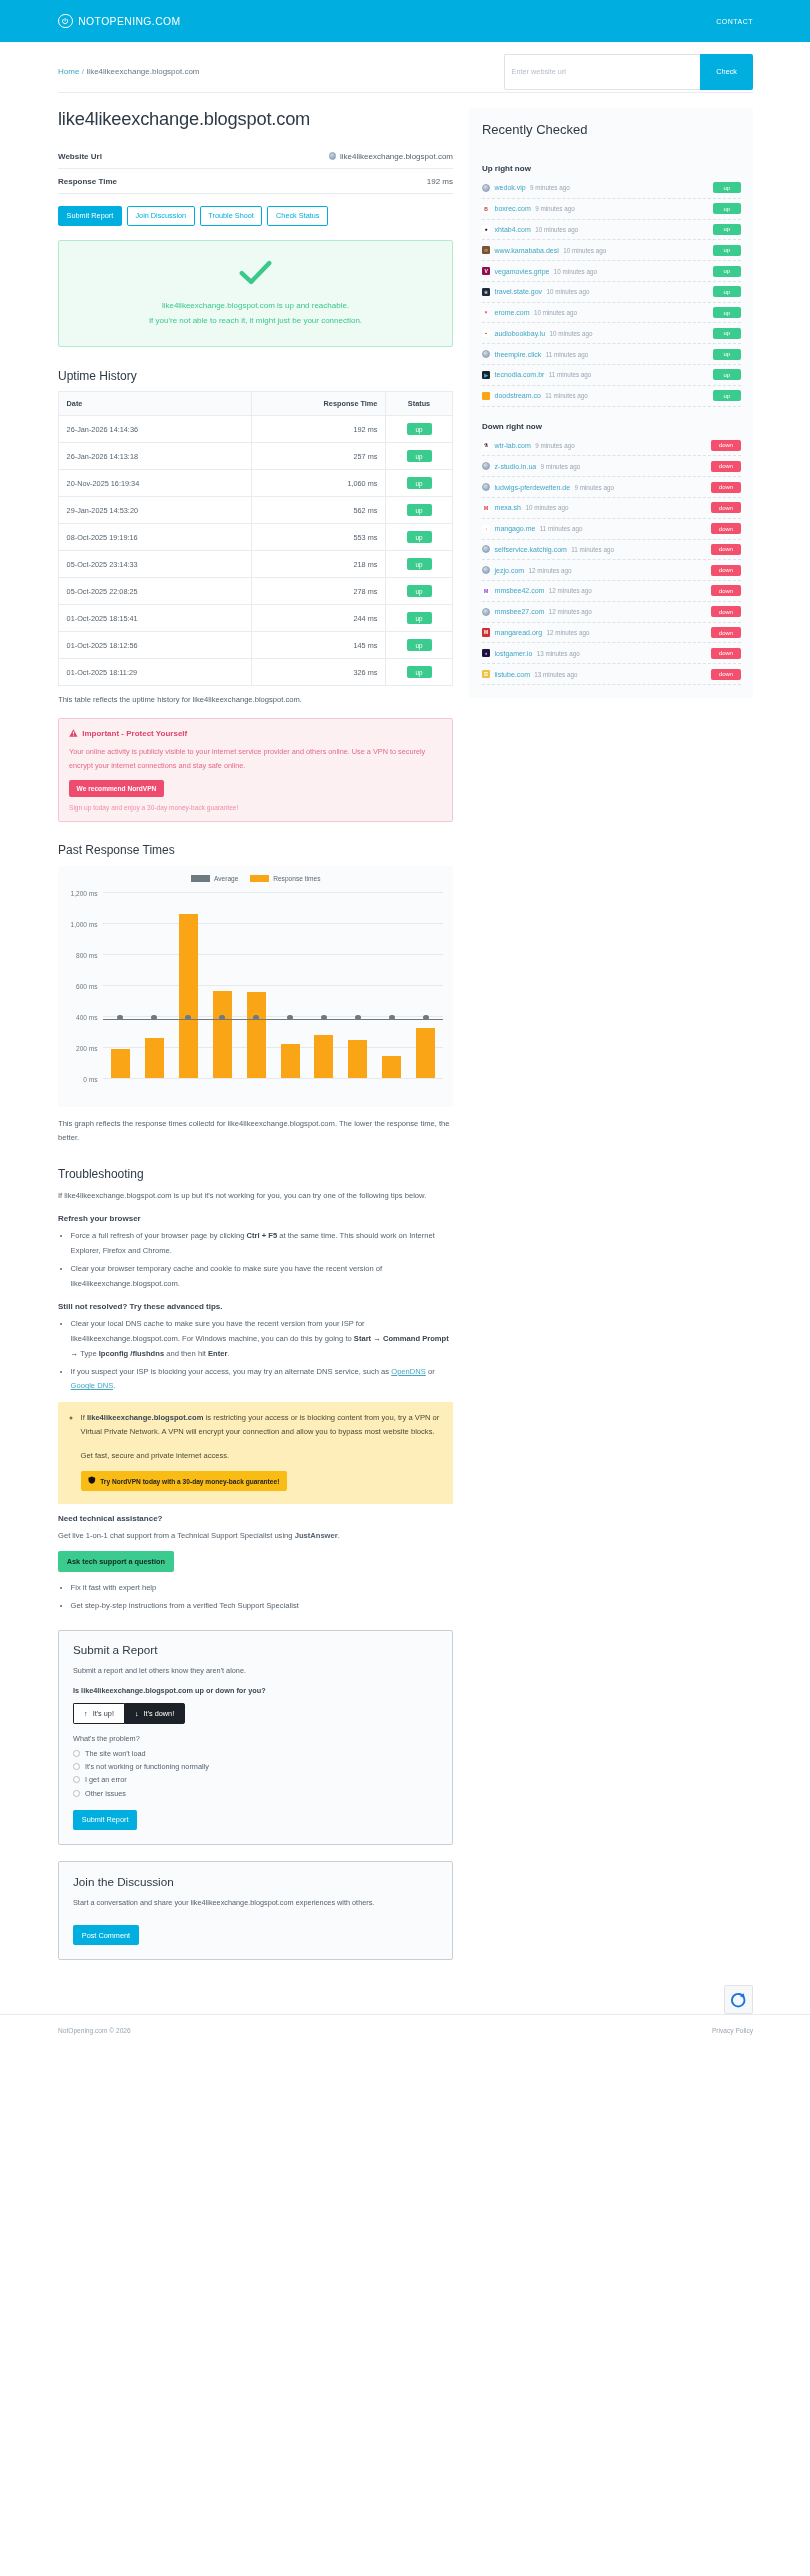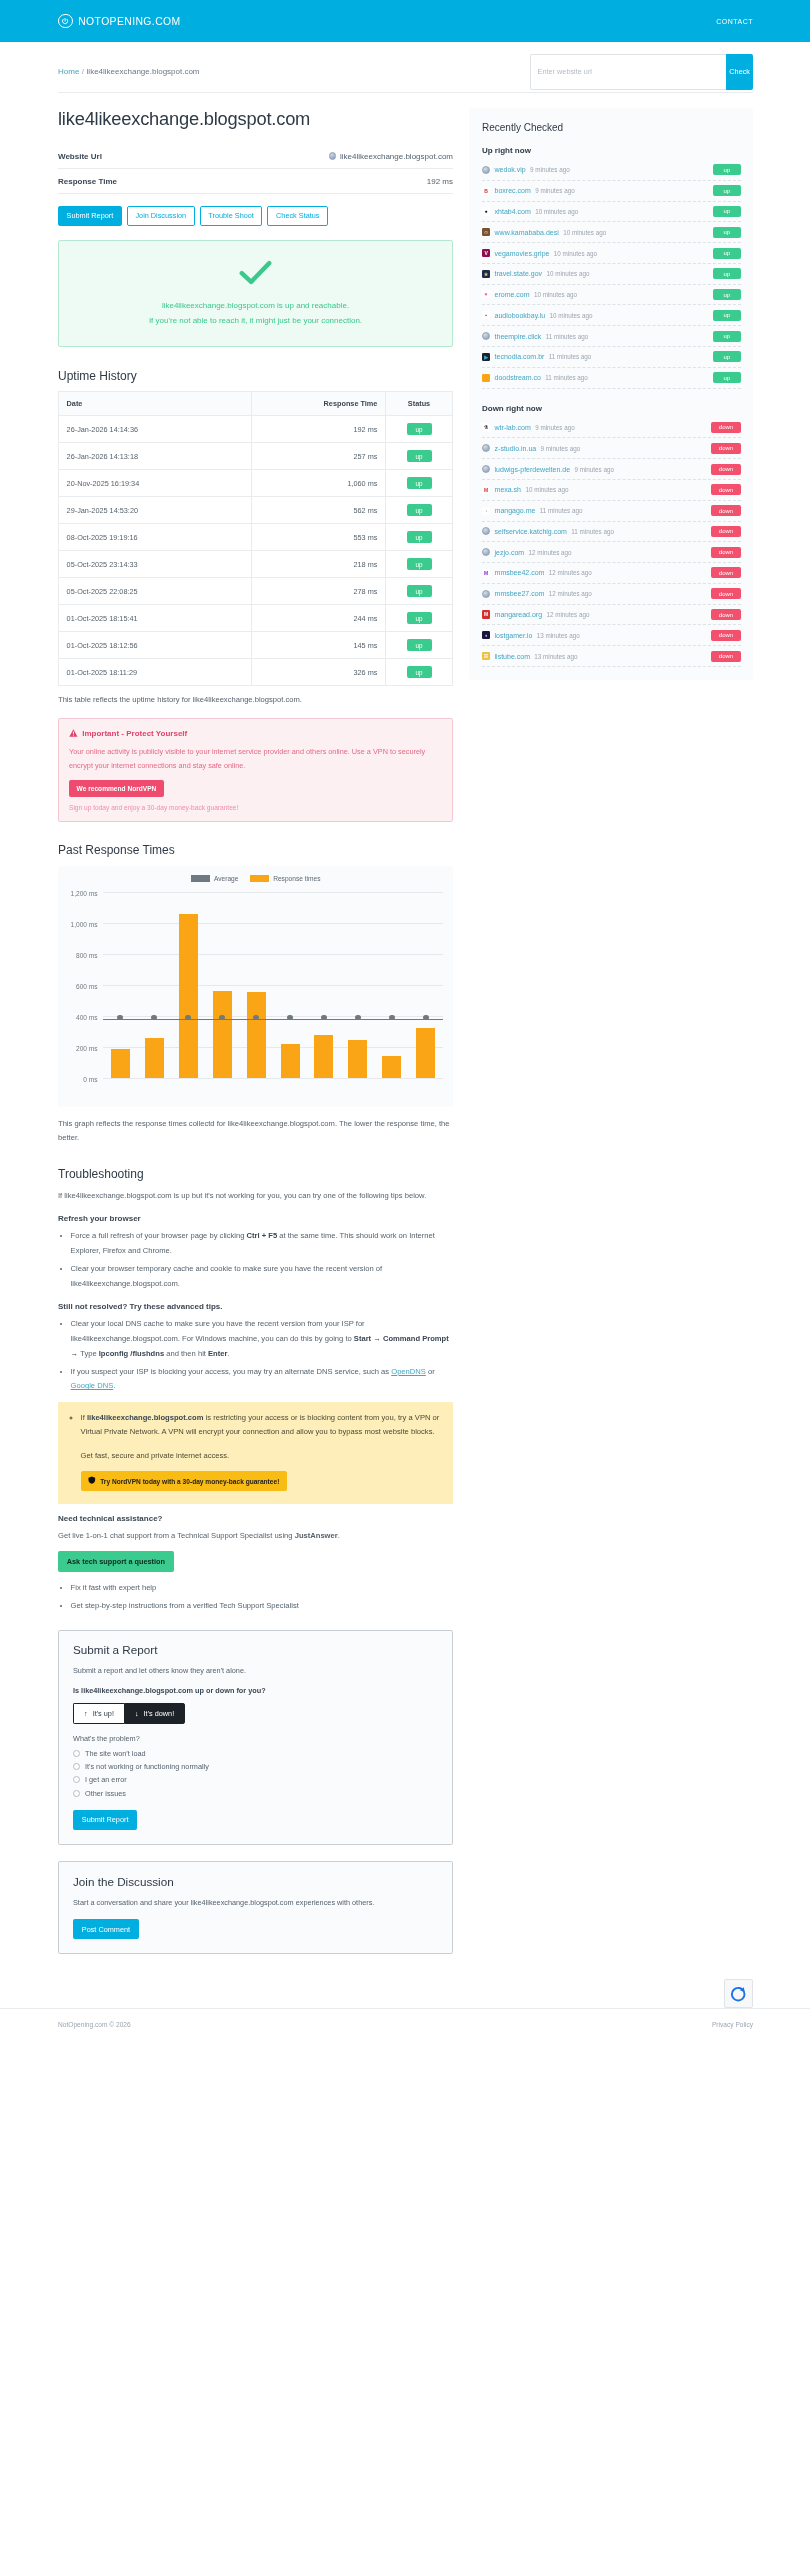--- a/index.html
+++ b/index.html
@@ -63,21 +63,21 @@
     color: #5c6873;
     font-family: "Liberation Sans", sans-serif;
     outline: none;
   }
   .search-input::placeholder { color: #b4bcc4; }
   .check-btn {
     background: #00aee0;
     color: #fff;
     border: none;
     border-radius: 0 1.9px 1.9px 0;
-    padding: 0 3px;
+    padding: 0 16px;
     font-size: 7.3px;
     cursor: pointer;
     font-family: "Liberation Sans", sans-serif;
   }
   .divider-line {
     margin: 5px 58px 0 58px;
     border-top: 0.6px solid #e9ecef;
   }
 
   
@@ -426,24 +426,24 @@
     font-family: "Liberation Sans", sans-serif;
   }
 
   
   .side-card {
     background: #fafbfc;
     border-radius: 1.9px;
     padding: 14px 12.6px 12.6px 12.6px;
   }
   .side-card h2 {
-    font-size: 10px;
+    font-size: 13px;
     font-weight: 400;
     color: #2e3a46;
-    margin-bottom: 13px;
+    margin-bottom: 27px;
   }
   .side-sub {
     font-size: 8px;
     font-weight: bold;
     color: #2e3a46;
     margin-bottom: 5px;
   }
   .side-sub.spaced { margin-top: 15px; }
   .site-row {
     display: flex;
@@ -785,21 +785,21 @@
             <span>Other issues</span>
           </div>
         </div>
       <button class="btn-submit">Submit Report</button>
     </div>
 
     
     <div class="card">
       <h2>Join the Discussion</h2>
       <p>Start a conversation and share your like4likeexchange.blogspot.com experiences with others.</p>
-      <button class="btn-submit" style="margin-top:1px">Post Comment</button>
+      <button class="btn-submit" style="margin-top:7px">Post Comment</button>
     </div>
 
   </div>
 
   <div class="col-side">
     <div class="side-card">
       <h2>Recently Checked</h2>
       <div class="side-sub">Up right now</div>
       <div id="up-list">
           <div class="site-row">

